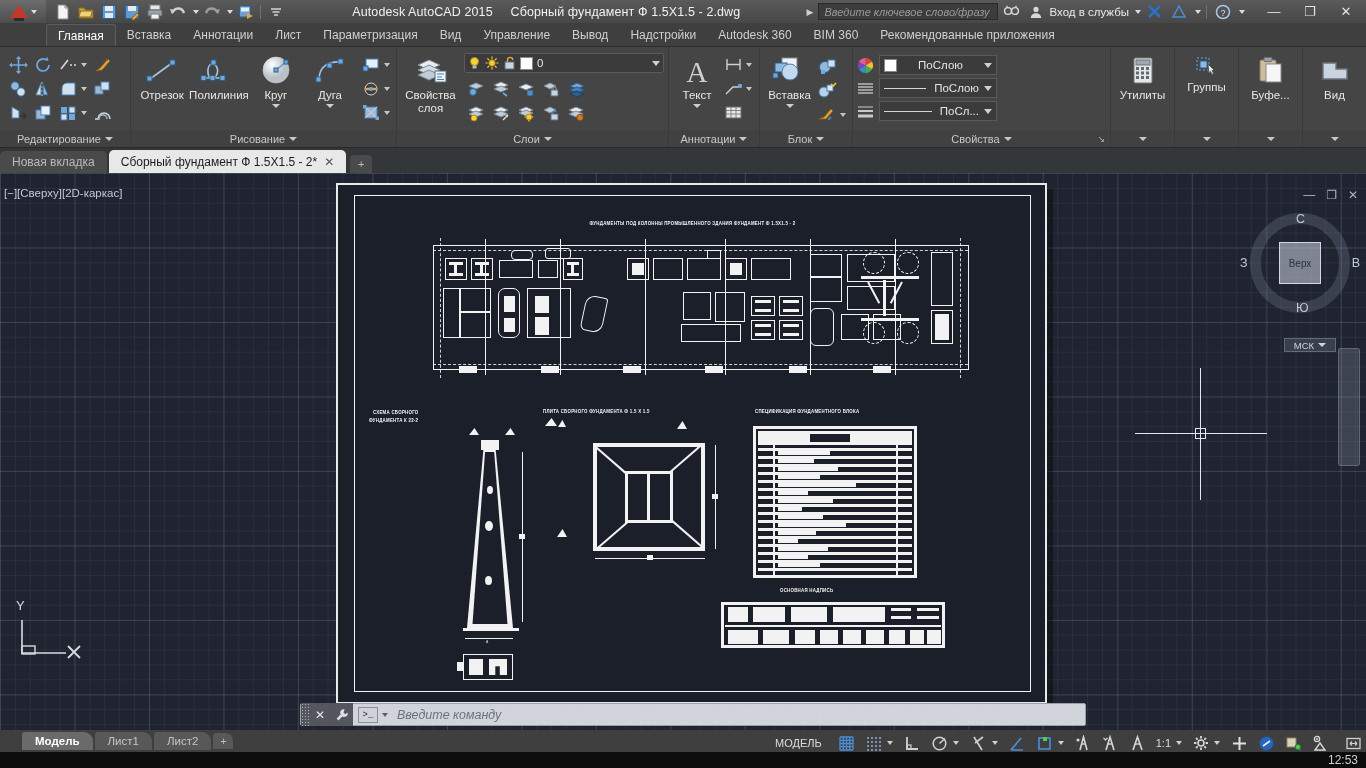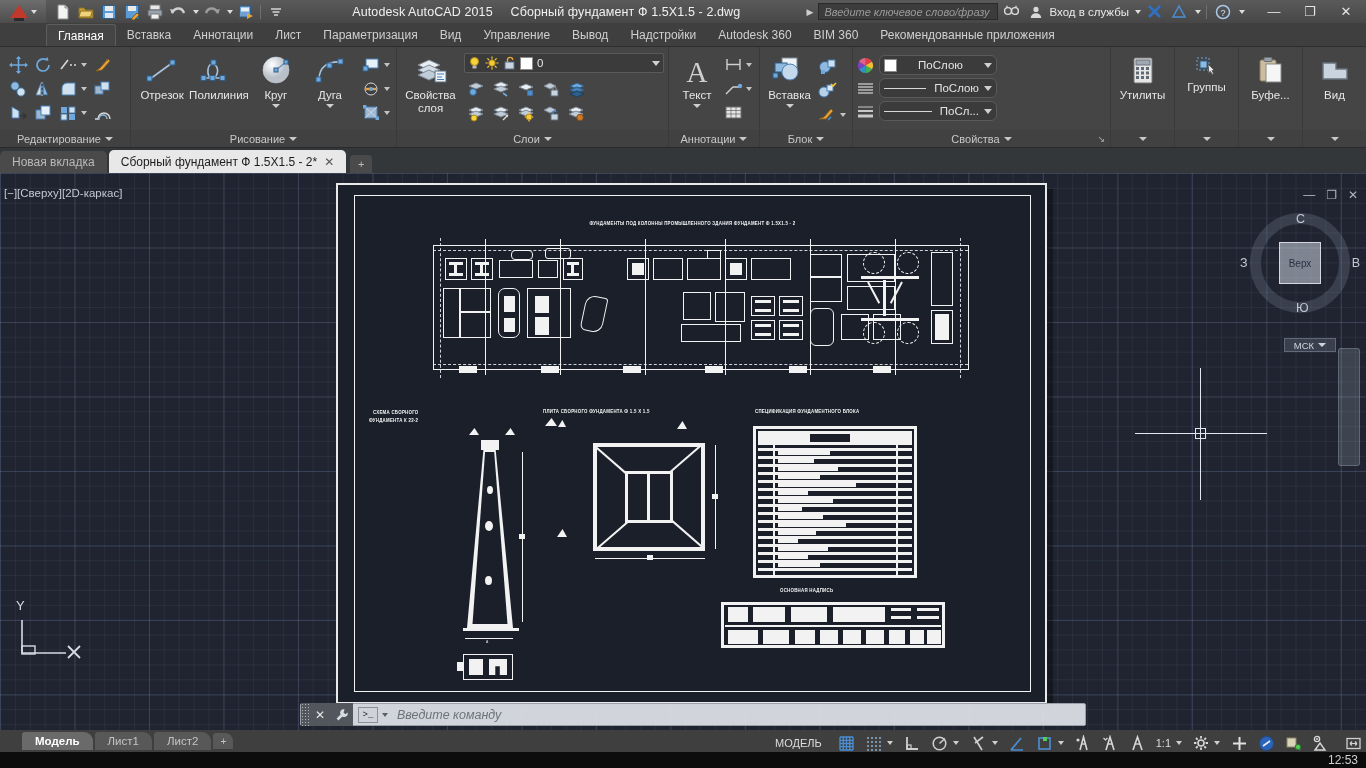--- a/index.html
+++ b/index.html
@@ -84,21 +84,21 @@
   .srow { display:flex; align-items:center; gap:1px; }
   .sbtn { width:24px;height:23px;display:flex;align-items:center;justify-content:center;border-radius:2px;}
   .minicaret{width:0;height:0;border-left:3.5px solid transparent;border-right:3.5px solid transparent;border-top:4px solid #c5c5c5;margin-right:2px;}
 
   
   .layer-combo {
     height:20px;background:#3b3b3b;border:1px solid #5a5a5a;border-radius:2px;
     display:flex;align-items:center;padding:0 3px;gap:4px;width:200px;color:#e4e4e4;font-size:11.5px;
   }
   .prop-combo{
-    height:20px;background:#3b3b3b;border:1px solid #5a5a5a;border-radius:6px;
+    height:20px;background:#3b3b3b;border:1px solid #5a5a5a;border-radius:0;
     display:flex;align-items:center;justify-content:flex-end;padding:4px 4px;gap:5px;width:118px;
     color:#e4e4e4;font-size:11.5px;position:relative;
   }
   .combo-caret{width:0;height:0;border-left:4px solid transparent;border-right:4px solid transparent;border-top:5px solid #d0d0d0;}
   .white-swatch{width:13px;height:13px;background:#fff;border:1px solid #8a8a8a;}
   .lineprev{flex:1;height:1px;background:#d8d8d8;margin-right:3px;}
 
   
   #filetabs {
     position:absolute; left:0; top:148px; width:1366px; height:25px;

